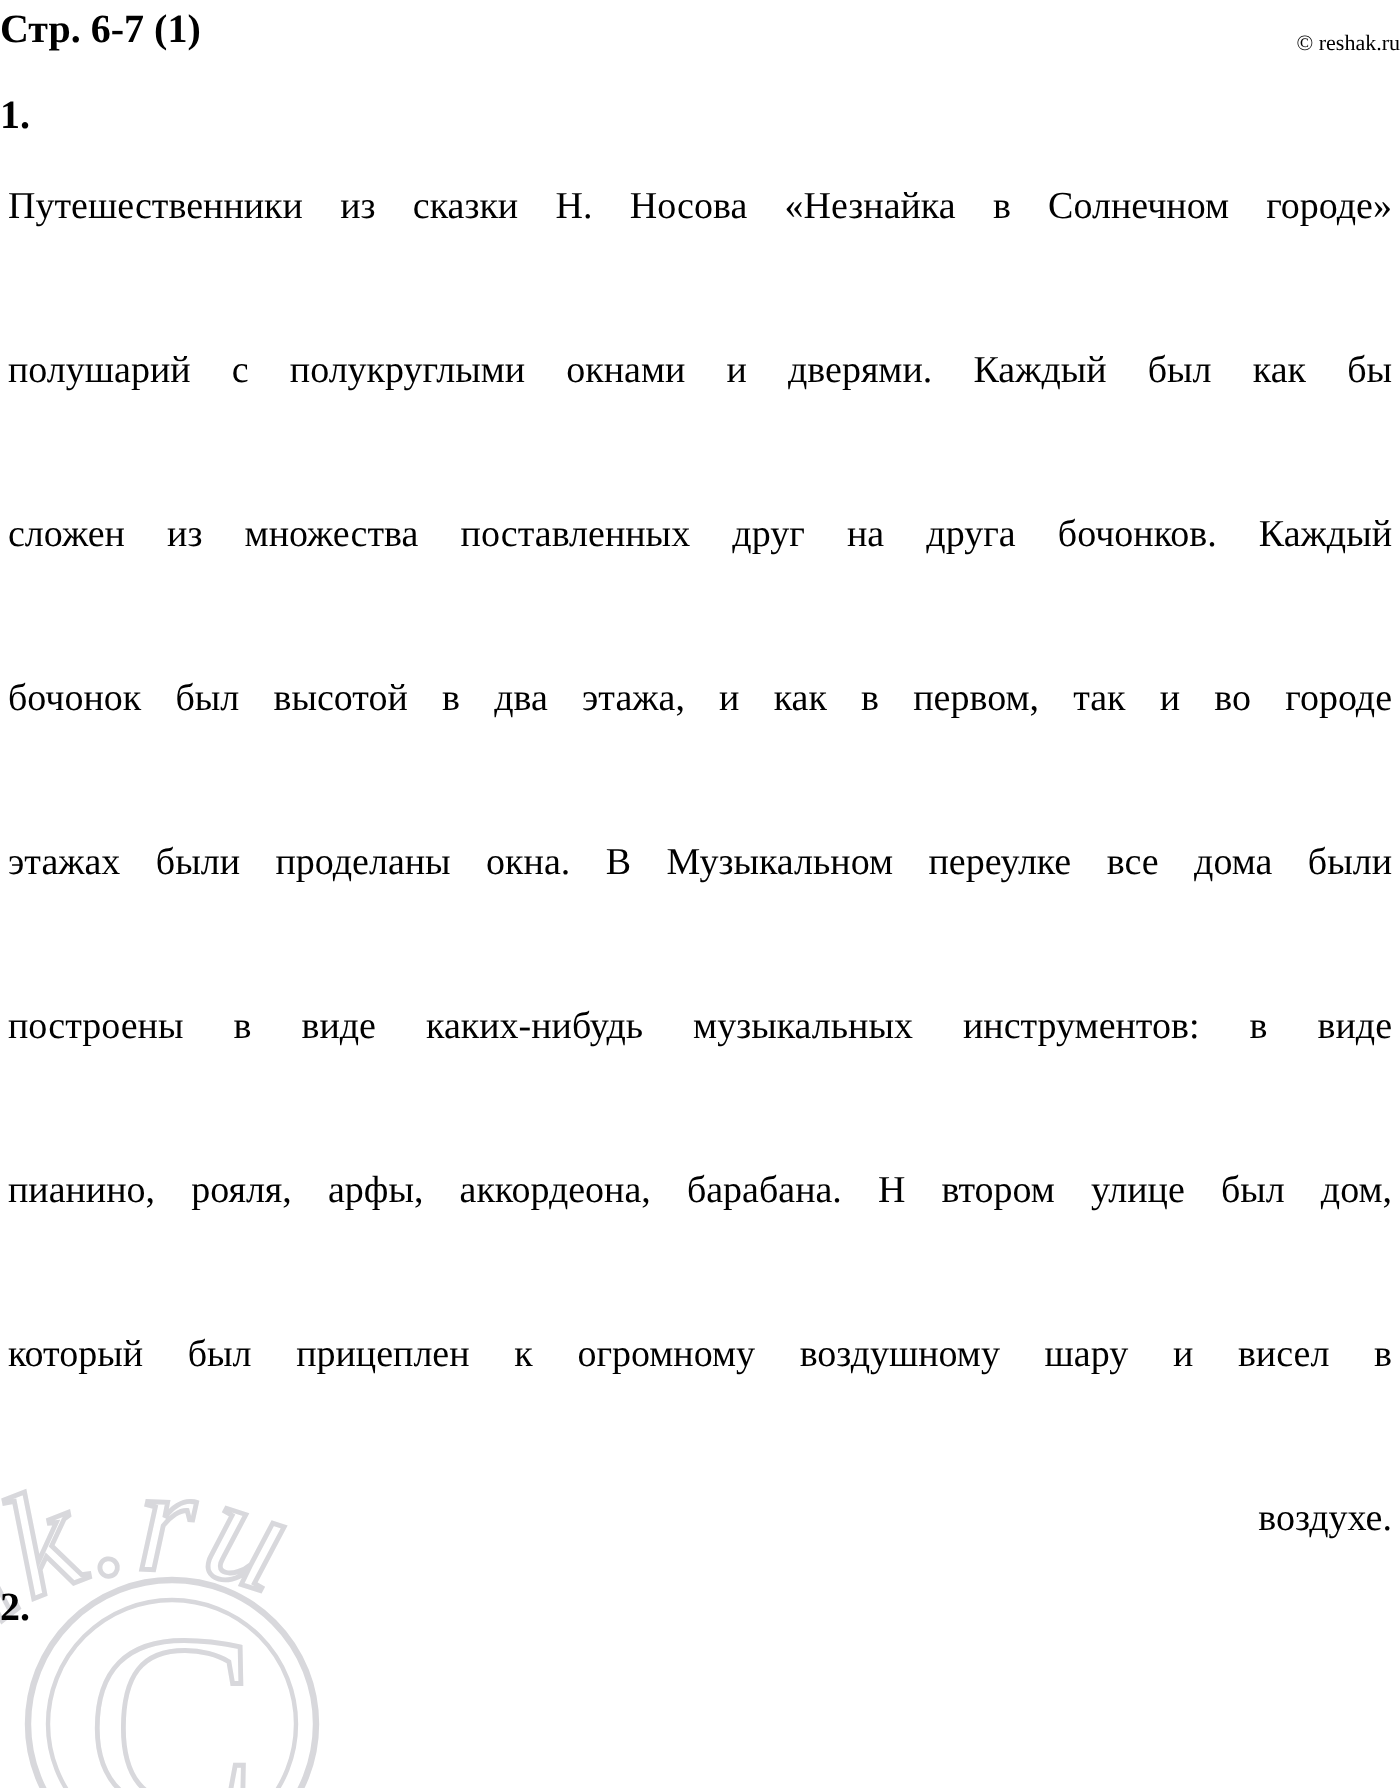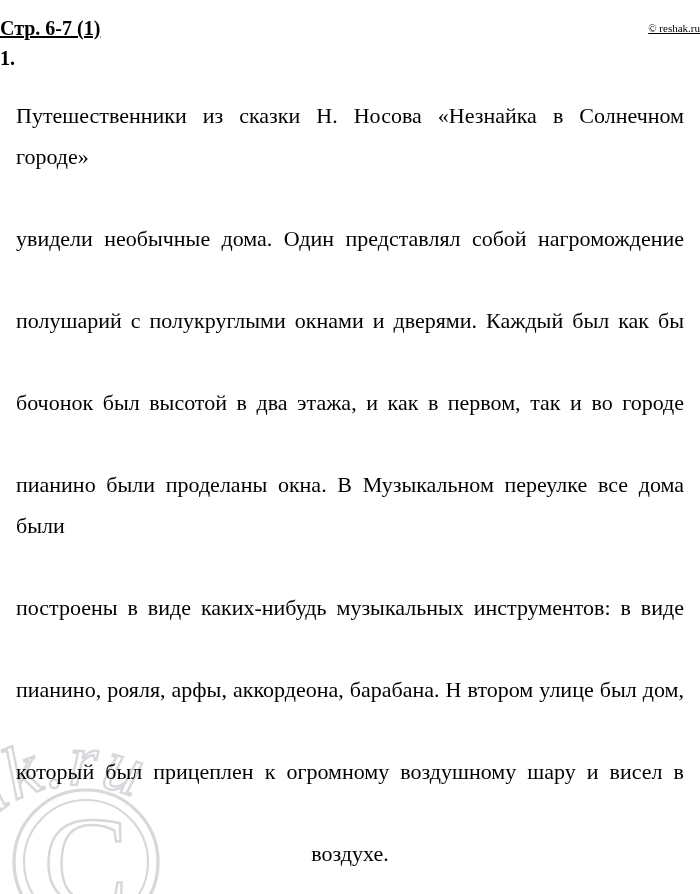--- a/index.html
+++ b/index.html
@@ -32,28 +32,27 @@
     display: block;
     width: 300px;
     height: 300px;
     overflow: visible;
   }
 
   
   .header {
     position: absolute;
     left: 0;
-    top: 10px;
+    top: 0;
     width: 700px;
     height: 30px;
     z-index: 2;
     display: flex;
-    align-items: flex-end;
+    align-items: center;
     justify-content: space-between;
-    text-decoration: underline;
   }
   .header-left {
     font-size: 20px;
     font-weight: bold;
     line-height: 24px;
     letter-spacing: 0px;
     white-space: nowrap;
   }
   .header-right {
     font-size: 11px;
@@ -77,37 +76,37 @@
   }
   .section-number {
     font-size: 20px;
     font-weight: bold;
     line-height: 41px;
     height: 41px;
     margin: 0;
     padding: 0;
   }
   .section-body {
-    font-size: 22px;
+    font-size: 19px;
     font-weight: normal;
     line-height: 41px;
-    margin: 16px;
+    margin: 4px;
     padding: 0;
     text-align: justify;
     text-justify: inter-word;
     hyphens: none;
     word-spacing: 0px;
   }
   
   .section-body > .jline {
     display: block;
     text-align: justify;
   }
   .section-body > .jline.last {
-    text-align: center;
+    text-align: right;
   }
   .section-body > .jline:after {
     content: "";
     display: inline-block;
     width: 100%;
   }
   .section-body > .jline.last:after {
     content: none;
   }
 </style>
@@ -137,24 +136,24 @@
   <div class="header">
     <div class="header-left">Стр. 6-7 (1)</div>
     <div class="header-right">© reshak.ru</div>
   </div>
 
   <div class="body" id="doc-body">
       <div class="section">
         <div class="section-number">1.</div>
         <div class="section-body">
           <span class="jline">Путешественники из сказки Н. Носова «Незнайка в Солнечном городе»</span>
-          <span class="jline">увидели необычные дома. Один представлял собой нагромождение</span>
           <span class="jline">полушарий с полукруглыми окнами и дверями. Каждый был как бы</span>
+          <span class="jline">сложен из множества поставленных друг на друга бочонков. Каждый</span>
           <span class="jline">бочонок был высотой в два этажа, и как в первом, так и во городе</span>
-          <span class="jline">пианино были проделаны окна. В Музыкальном переулке все дома были</span>
+          <span class="jline">этажах были проделаны окна. В Музыкальном переулке все дома были</span>
           <span class="jline">построены в виде каких-нибудь музыкальных инструментов: в виде</span>
           <span class="jline">пианино, рояля, арфы, аккордеона, барабана. Н втором улице был дом,</span>
           <span class="jline">который был прицеплен к огромному воздушному шару и висел в</span>
           <span class="jline last">воздухе.</span>
         </div>
       </div>
       <div class="section">
         <div class="section-number">2.</div>
       </div>
     </div>

